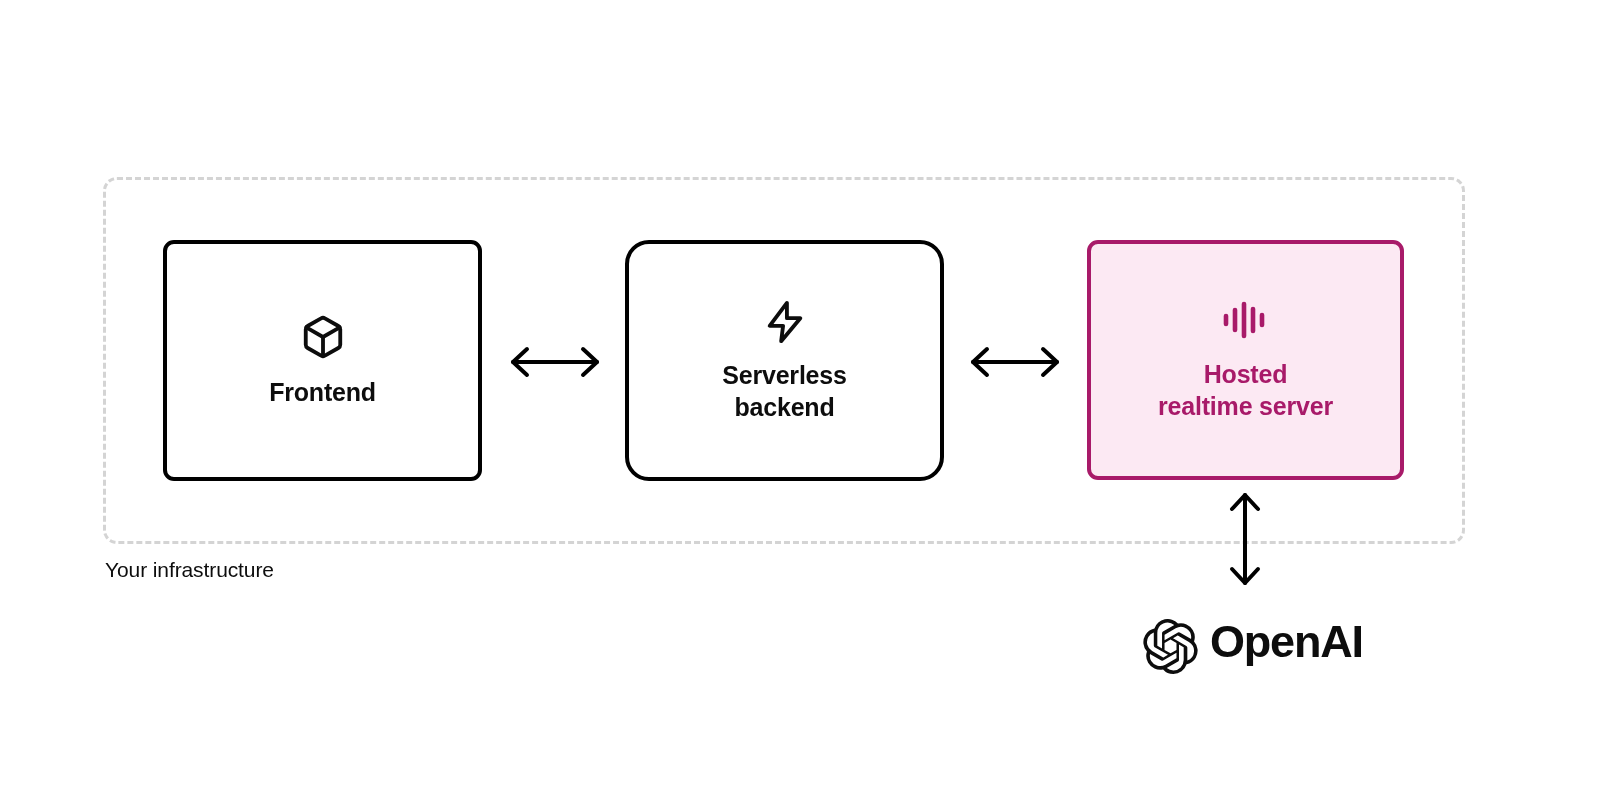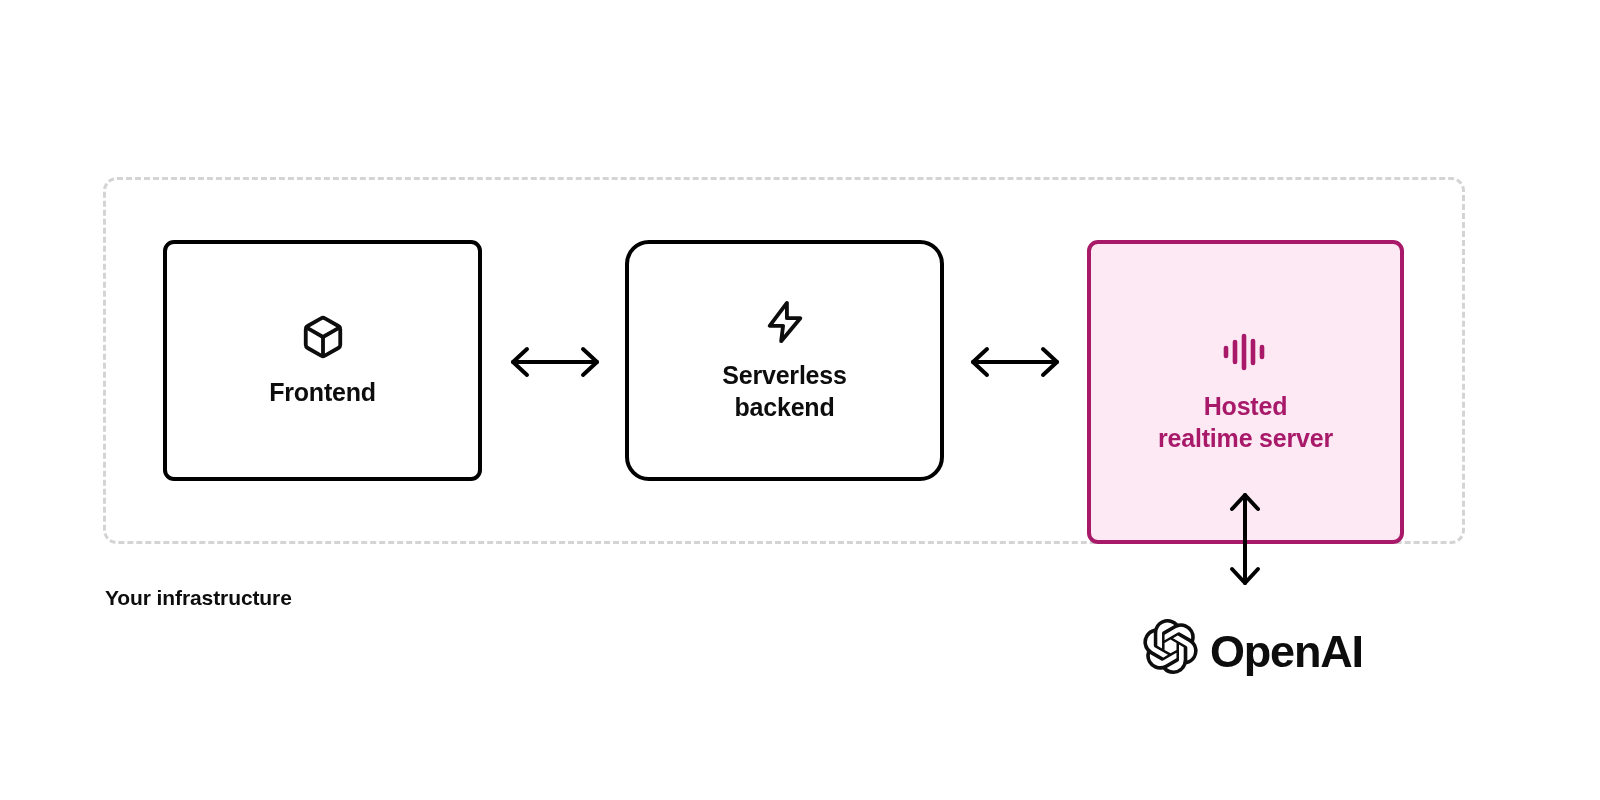--- a/index.html
+++ b/index.html
@@ -24,23 +24,23 @@
     width: 1362px;
     height: 367px;
     box-sizing: border-box;
     border: 3px dashed #d4d4d4;
     border-radius: 14px;
   }
 
   #infra-label {
     position: absolute;
     left: 105px;
-    top: 586px;
+    top: 558px;
     font-size: 21px;
-    font-weight: bold;
+    font-weight: normal;
     color: #0d0d0d;
     letter-spacing: -0.1px;
     white-space: nowrap;
   }
 
   
   .node {
     position: absolute;
     box-sizing: border-box;
     border: 4px solid #000000;
@@ -79,21 +79,21 @@
     top: 240px;
     width: 319px;
     height: 241px;
     border-radius: 24px;
   }
 
   #node-realtime {
     left: 1087px;
     top: 240px;
     width: 317px;
-    height: 304px;
+    height: 240px;
     border-color: #a81a69;
     background: #fce9f3;
   }
   #node-realtime .node-label { color: #a81a69; }
   #node-realtime .icon-wrap { margin-bottom: 16px; }
 
   
   .arrow-h {
     position: absolute;
     line-height: 0;
@@ -107,21 +107,21 @@
     top: 487px;
     line-height: 0;
   }
 
   
   #openai-lockup {
     position: absolute;
     left: 1143px;
     top: 619px;
     display: flex;
-    align-items: flex-end;
+    align-items: flex-start;
     gap: 12px;
   }
   #openai-wordmark {
     font-size: 45px;
     font-weight: bold;
     color: #0d0d0d;
     letter-spacing: -1.2px;
     line-height: 1;
   }
 </style>

